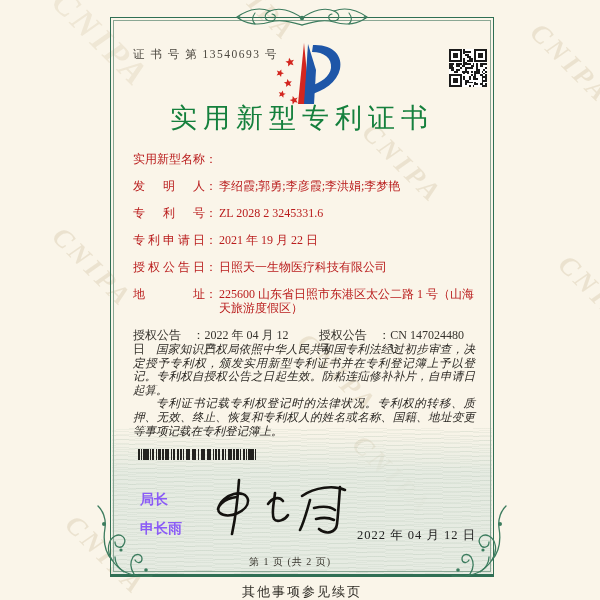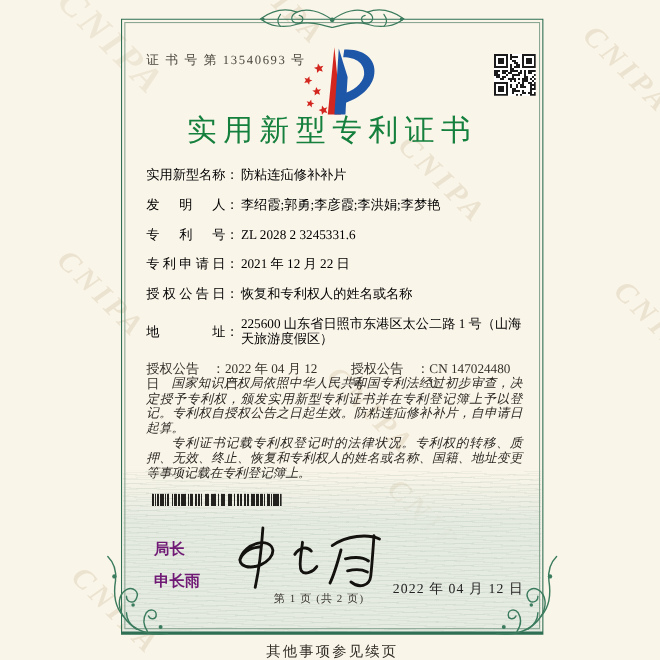--- a/index.html
+++ b/index.html
@@ -70,21 +70,21 @@
   .title {
     position:absolute; left:110px; top:100px; width:384px;
     text-align:center;
     font-size:27px; font-weight:400; letter-spacing:6px;
     color:#15803d;
     font-family:"Liberation Serif", serif;
   }
 
   
   .content { position:absolute; left:133px; top:152px; width:342px; }
-  .field-row { display:flex; align-items:center; font-size:12px; line-height:14px; margin-bottom:13px; color:#000000; }
+  .field-row { display:flex; align-items:flex-start; font-size:12px; line-height:14px; margin-bottom:13px; color:#b91c1c; }
   .f-label {
     display:inline-block; width:72px;
     text-align:justify; text-align-last:justify;
     flex:0 0 72px;
   }
   .f-colon { flex:0 0 auto; }
   .f-value { flex:1 1 auto; padding-left:2px; }
   .grant-row { display:flex; font-size:12px; line-height:14px; color:#36332d; }
   .grant-row .pair { display:flex; }
   .grant-row .pair.second { margin-left:16px; }
@@ -103,27 +103,27 @@
   .barcode {
     position:absolute; left:138px; top:449px;
     width:118px; height:11px;
     background:
       repeating-linear-gradient(90deg,#23221f 0 1px, rgba(0,0,0,0) 1px 3px),
       repeating-linear-gradient(90deg,#23221f 0 2px, rgba(0,0,0,0) 2px 7px),
       repeating-linear-gradient(90deg,#23221f 0 1px, rgba(0,0,0,0) 1px 5px);
   }
 
   
-  .sig-labels { position:absolute; left:140px; top:491px; font-family:"Liberation Sans", sans-serif; font-weight:700; font-size:14px; color:#701a75; }
+  .sig-labels { position:absolute; left:140px; top:491px; font-family:"Liberation Sans", sans-serif; font-weight:700; font-size:14px; color:#8b5cf6; }
   .sig-labels .line2 { margin-top:11px; }
   .signature { position:absolute; left:202px; top:475px; width:180px; height:64px; }
   .issue-date { position:absolute; left:357px; top:527px; font-size:12.5px; letter-spacing:1px; color:#222; }
 
   .page-no {
-    position:absolute; left:110px; top:537px; width:360px;
+    position:absolute; left:110px; top:555px; width:360px;
     text-align:center; font-size:10px; color:#3a372f; letter-spacing:1px;
   }
   .cont-note {
     position:absolute; left:110px; top:583px; width:384px;
     text-align:center; font-size:13px; color:#2f2c26; letter-spacing:2px;
   }
 </style>
 </head>
 <body>
 
@@ -344,41 +344,40 @@
       <rect x="2" y="16" width="3" height="3" fill="#1b1b1b"></rect>
     </svg>
 </div>
 
 <div class="title">实用新型专利证书</div>
 
 <div class="content">
   <div class="field-row">
     <span class="f-label">实用新型名称</span>
       <span class="f-colon">：</span>
-    <span class="f-value">防粘连疝修补补片</span>
   </div>
   <div class="field-row">
     <span class="f-label">发明人</span>
       <span class="f-colon">：</span>
     <span class="f-value">李绍霞;郭勇;李彦霞;李洪娟;李梦艳</span>
   </div>
   <div class="field-row">
     <span class="f-label">专利号</span>
       <span class="f-colon">：</span>
     <span class="f-value">ZL 2028 2 3245331.6</span>
   </div>
   <div class="field-row">
     <span class="f-label">专利申请日</span>
       <span class="f-colon">：</span>
-    <span class="f-value">2021 年 12 月 22 日</span>
+    <span class="f-value">2021 年 19 月 22 日</span>
   </div>
   <div class="field-row">
     <span class="f-label">授权公告日</span>
       <span class="f-colon">：</span>
-    <span class="f-value">恢复和专利权人的姓名或名称</span>
+    <span class="f-value">日照天一生物医疗科技有限公司</span>
   </div>
   <div class="field-row">
     <span class="f-label">地址</span>
       <span class="f-colon">：</span>
     <span class="f-value">225600 山东省日照市东港区太公二路 1 号（山海天旅游度假区）</span>
   </div>
   <div class="grant-row">
     <span class="pair">
       <span>授权公告日</span>
         <span>：</span>

